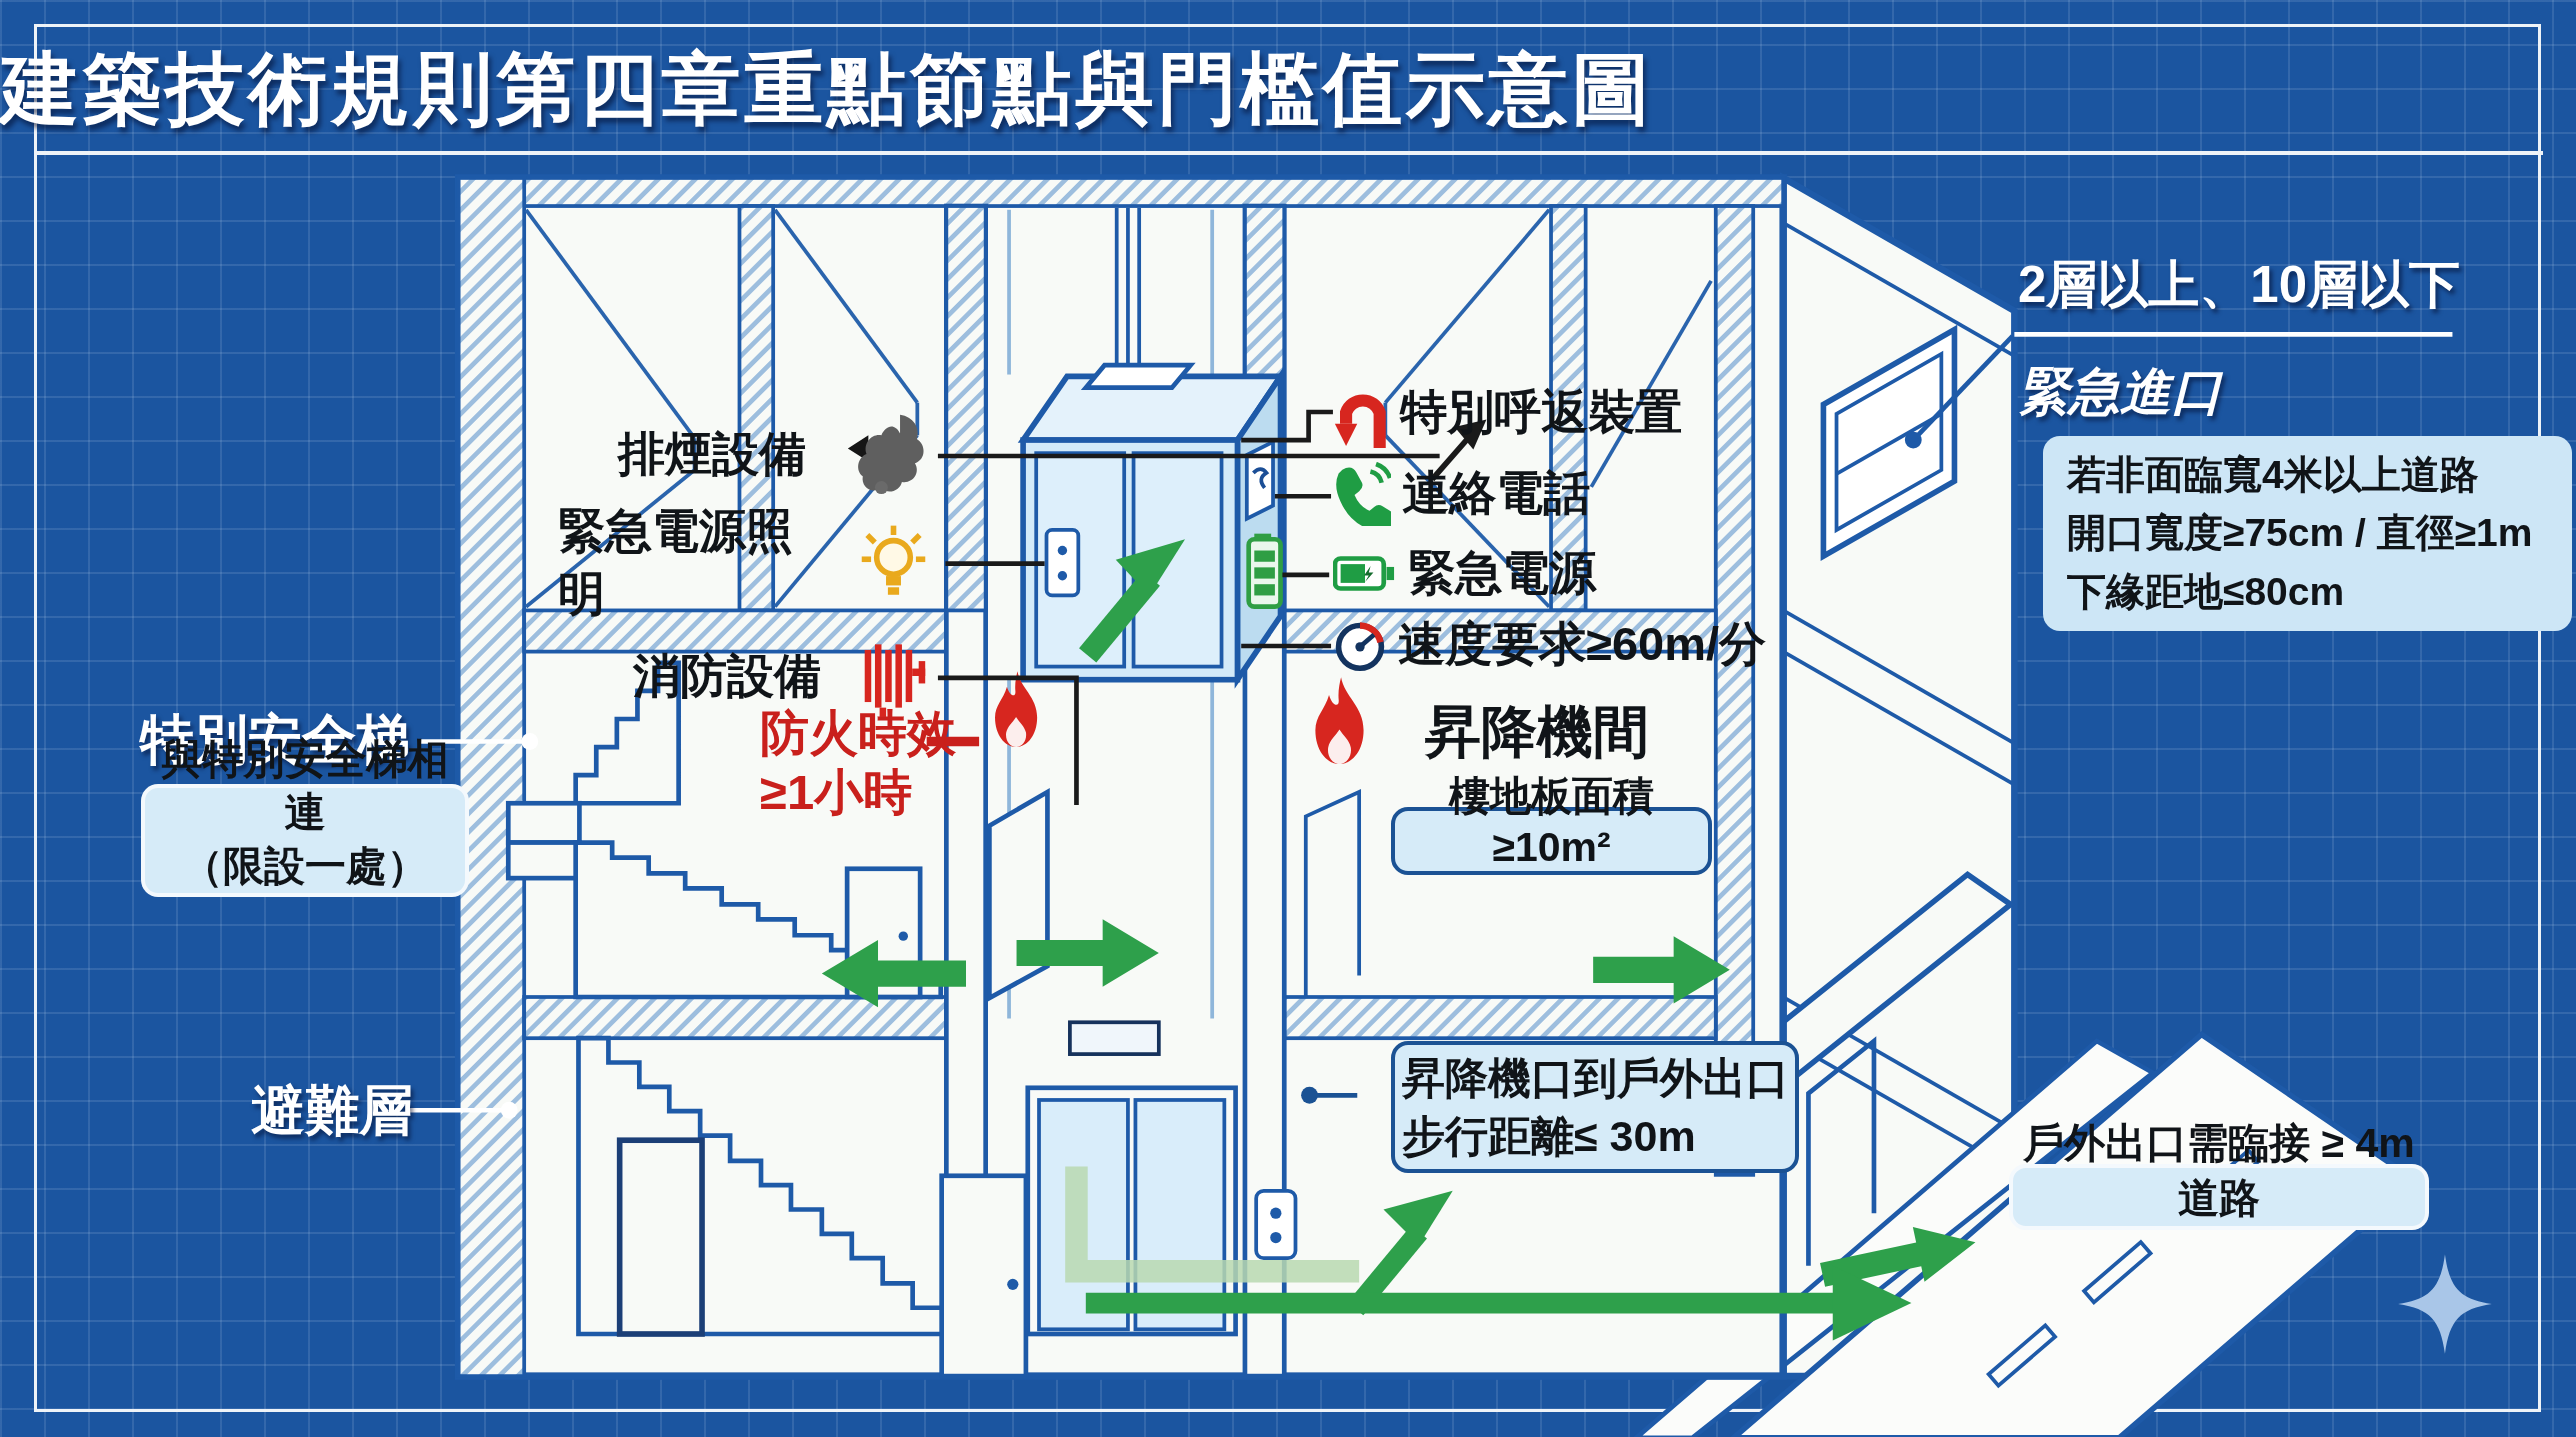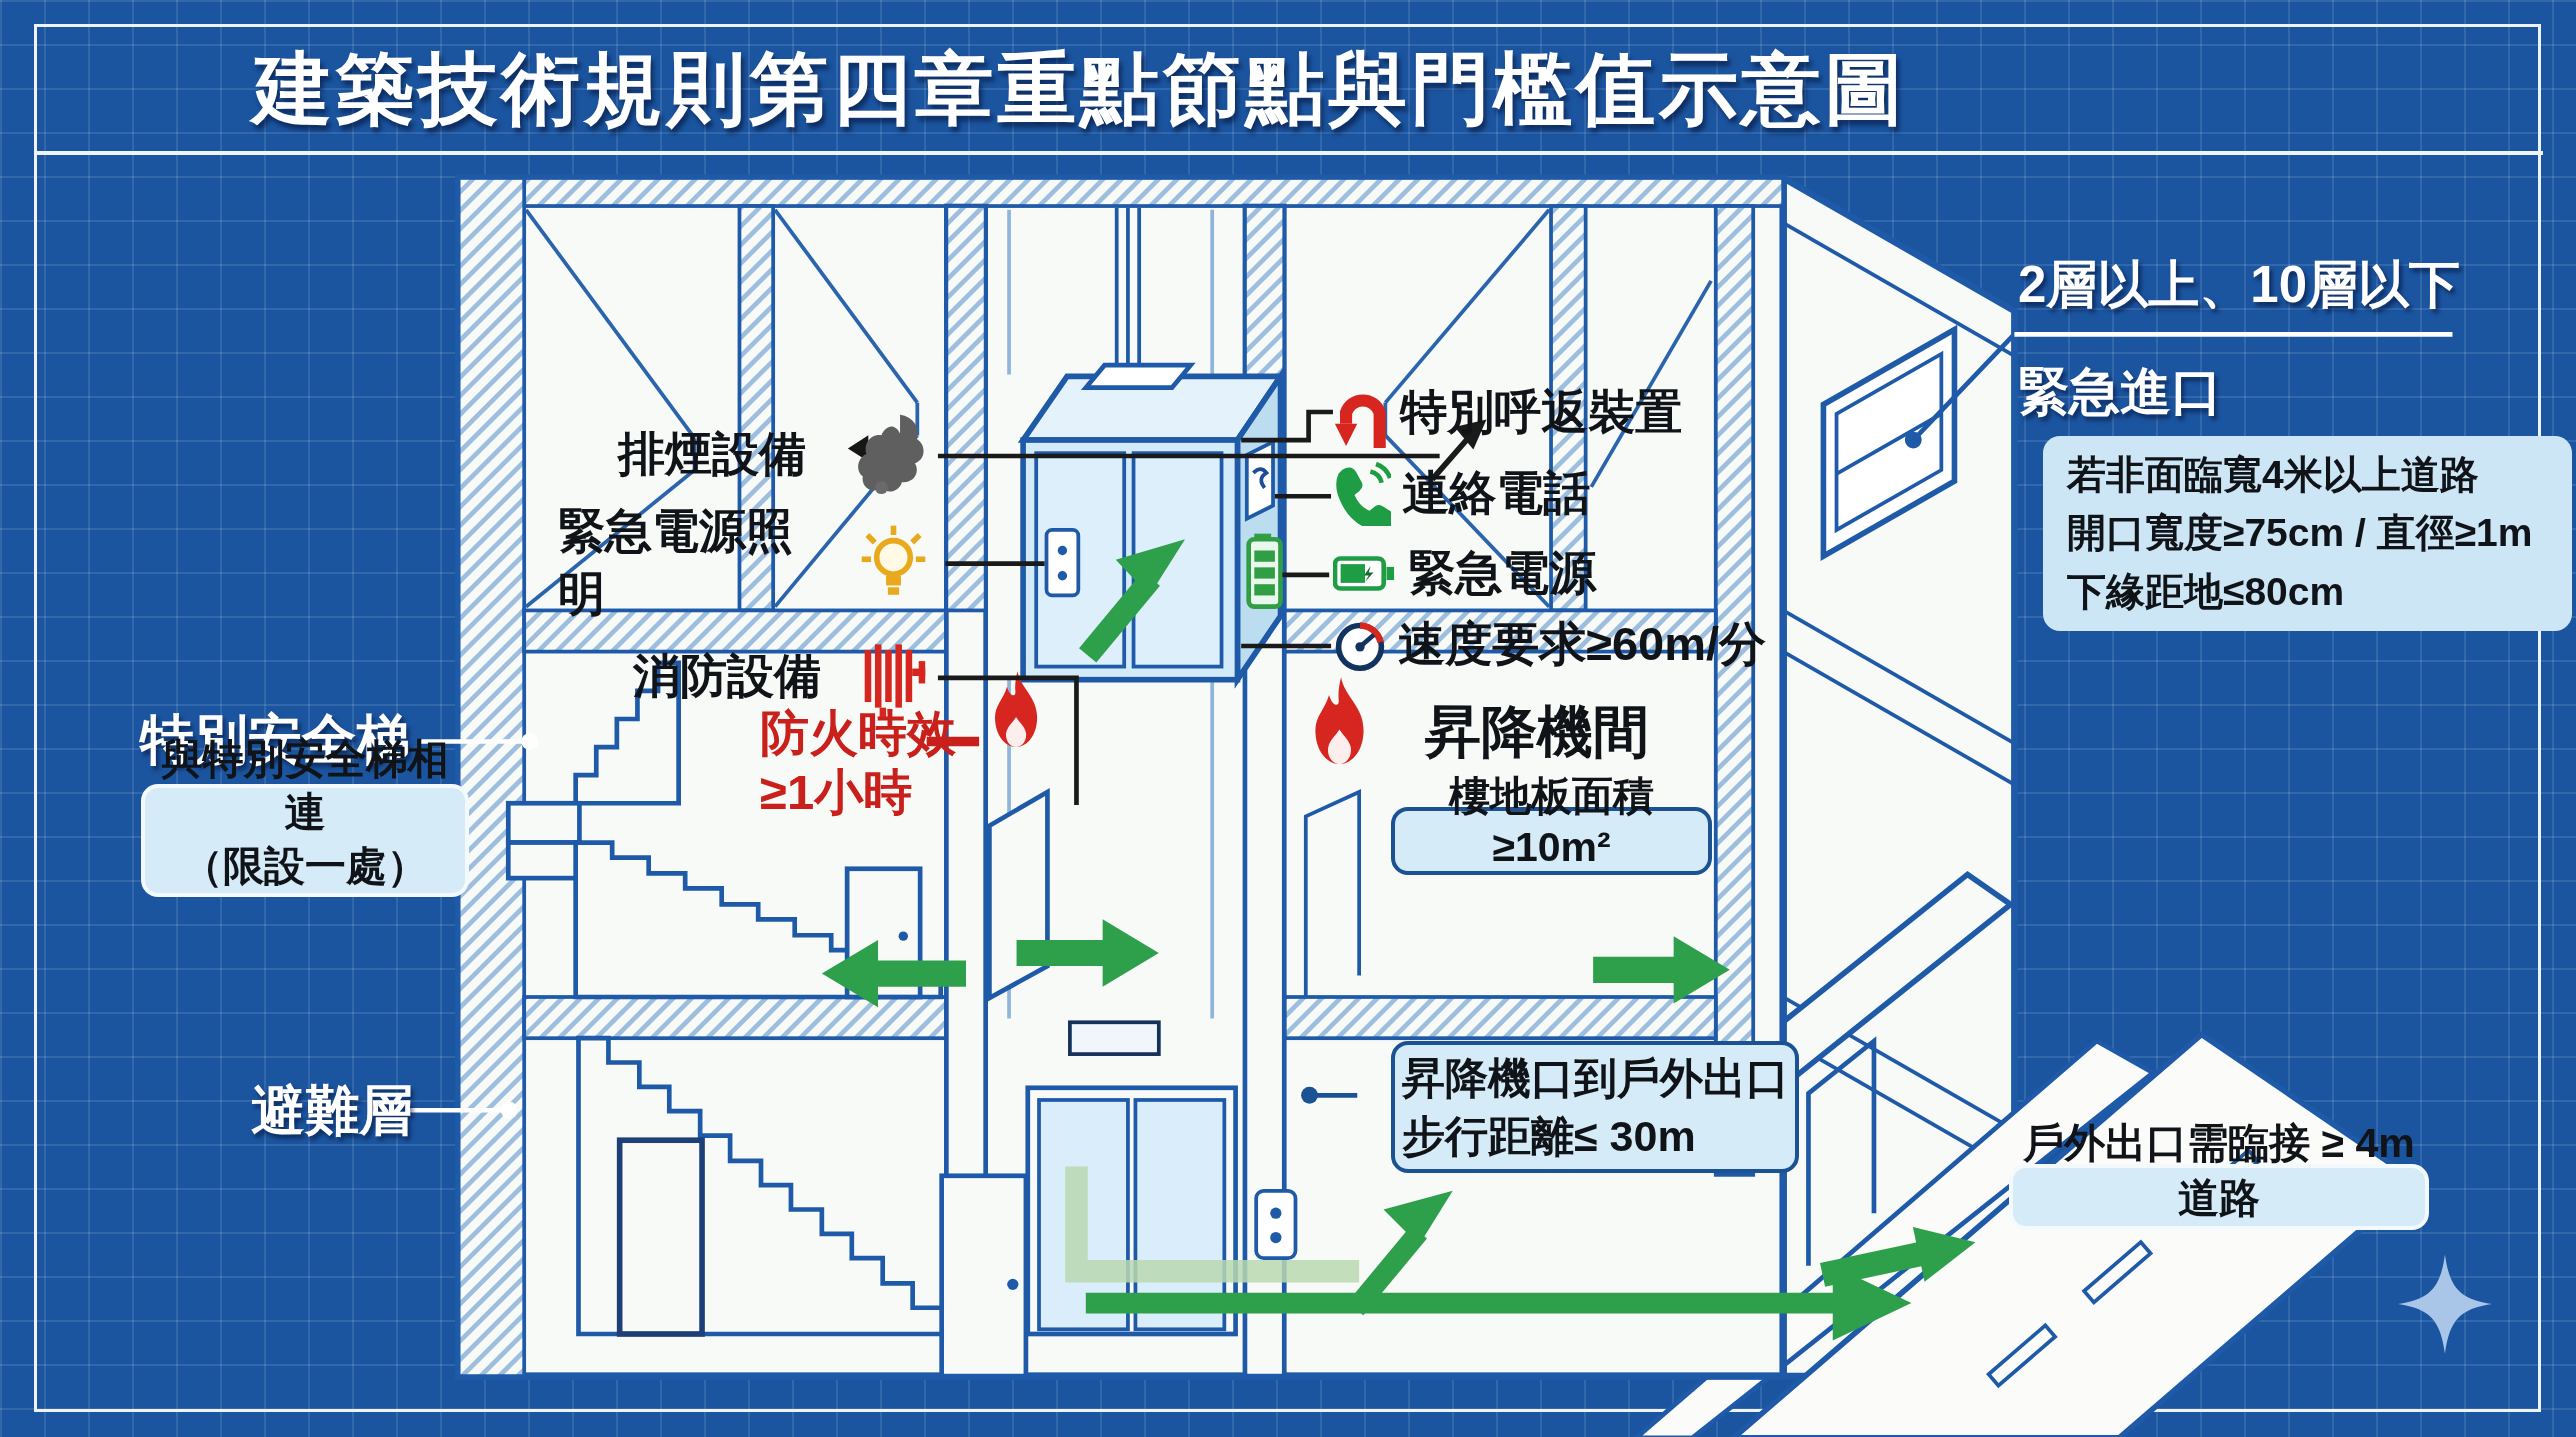--- a/index.html
+++ b/index.html
@@ -8,21 +8,21 @@
     background-color:#1b55a0;
     background-image:
       linear-gradient(rgba(214,230,250,0.13) 1.9px, transparent 1.9px),
       linear-gradient(90deg, rgba(214,230,250,0.13) 1.9px, transparent 1.9px);
     background-size:44px 44px;
     font-family:"Liberation Sans", sans-serif;
   }
   .frame{position:absolute;left:34px;top:24px;width:2501px;height:1382px;border:3.7px solid #eef3f8;}
   .divider{position:absolute;left:34px;top:151px;width:2509px;height:3.7px;background:#eef3f8;}
   #title{
-    position:absolute;left:0;top:37px;width:2160px;text-align:center;
+    position:absolute;left:0;top:37px;width:2160px;
     font-size:79px;font-weight:800;color:#ffffff;letter-spacing:3.7px;
     text-shadow:2.8px 4.7px 5.6px rgba(0,10,40,0.55);
   }
   svg.diagram{position:absolute;left:0;top:0;}
   .lbl{position:absolute;white-space:nowrap;}
   .white-lbl{font-size:54px;font-weight:800;color:#ffffff;text-shadow:2.8px 3.7px 4.7px rgba(0,10,40,0.55);}
   .black-lbl{font-size:56px;font-weight:800;color:#101418;}
   .red-lbl{font-size:49px;font-weight:800;color:#c9201c;line-height:1.2;}
   .eq-row{position:absolute;display:flex;align-items:center;gap:11.2px;font-size:47px;font-weight:800;color:#101418;}
   .eq-row.to-right{justify-content:flex-end;gap:40px;}
@@ -332,21 +332,21 @@
   </div>
 
   <div class="lbl white-lbl" style="left:140px;top:704px;">特別安全梯</div>
   <div class="note-box note-center white-border" style="left:109px;top:784px;width:320px;height:105px;font-size:41px;line-height:1.3;">
     <div>與特別安全梯相連</div>
     <div>（限設一處）</div>
   </div>
   <div class="lbl white-lbl" style="left:251px;top:1075px;">避難層</div>
 
   <div class="lbl white-lbl" style="left:2018px;top:251px;font-size:51px;">2層以上、10層以下</div>
-  <div class="lbl white-lbl" style="left:2018px;top:358px;font-size:51px;">緊急進口</div>
+  <div class="lbl white-lbl" style="left:2018px;top:358px;font-size:51px;font-style:italic;">緊急進口</div>
   <div class="note-box" style="left:2011px;top:436px;width:505px;height:195px;font-size:39px;padding-left:24px;line-height:1.5;background:#cde6f6;">
     <div>若非面臨寬4米以上道路</div>
     <div>開口寬度≥75cm / 直徑≥1m</div>
     <div>下緣距地≤80cm</div>
   </div>
 
   <div class="note-box note-center white-border" style="left:1977px;top:1164px;width:412px;height:58px;font-size:41px;">戶外出口需臨接 ≥ 4m 道路</div>
 
 </div>
 

